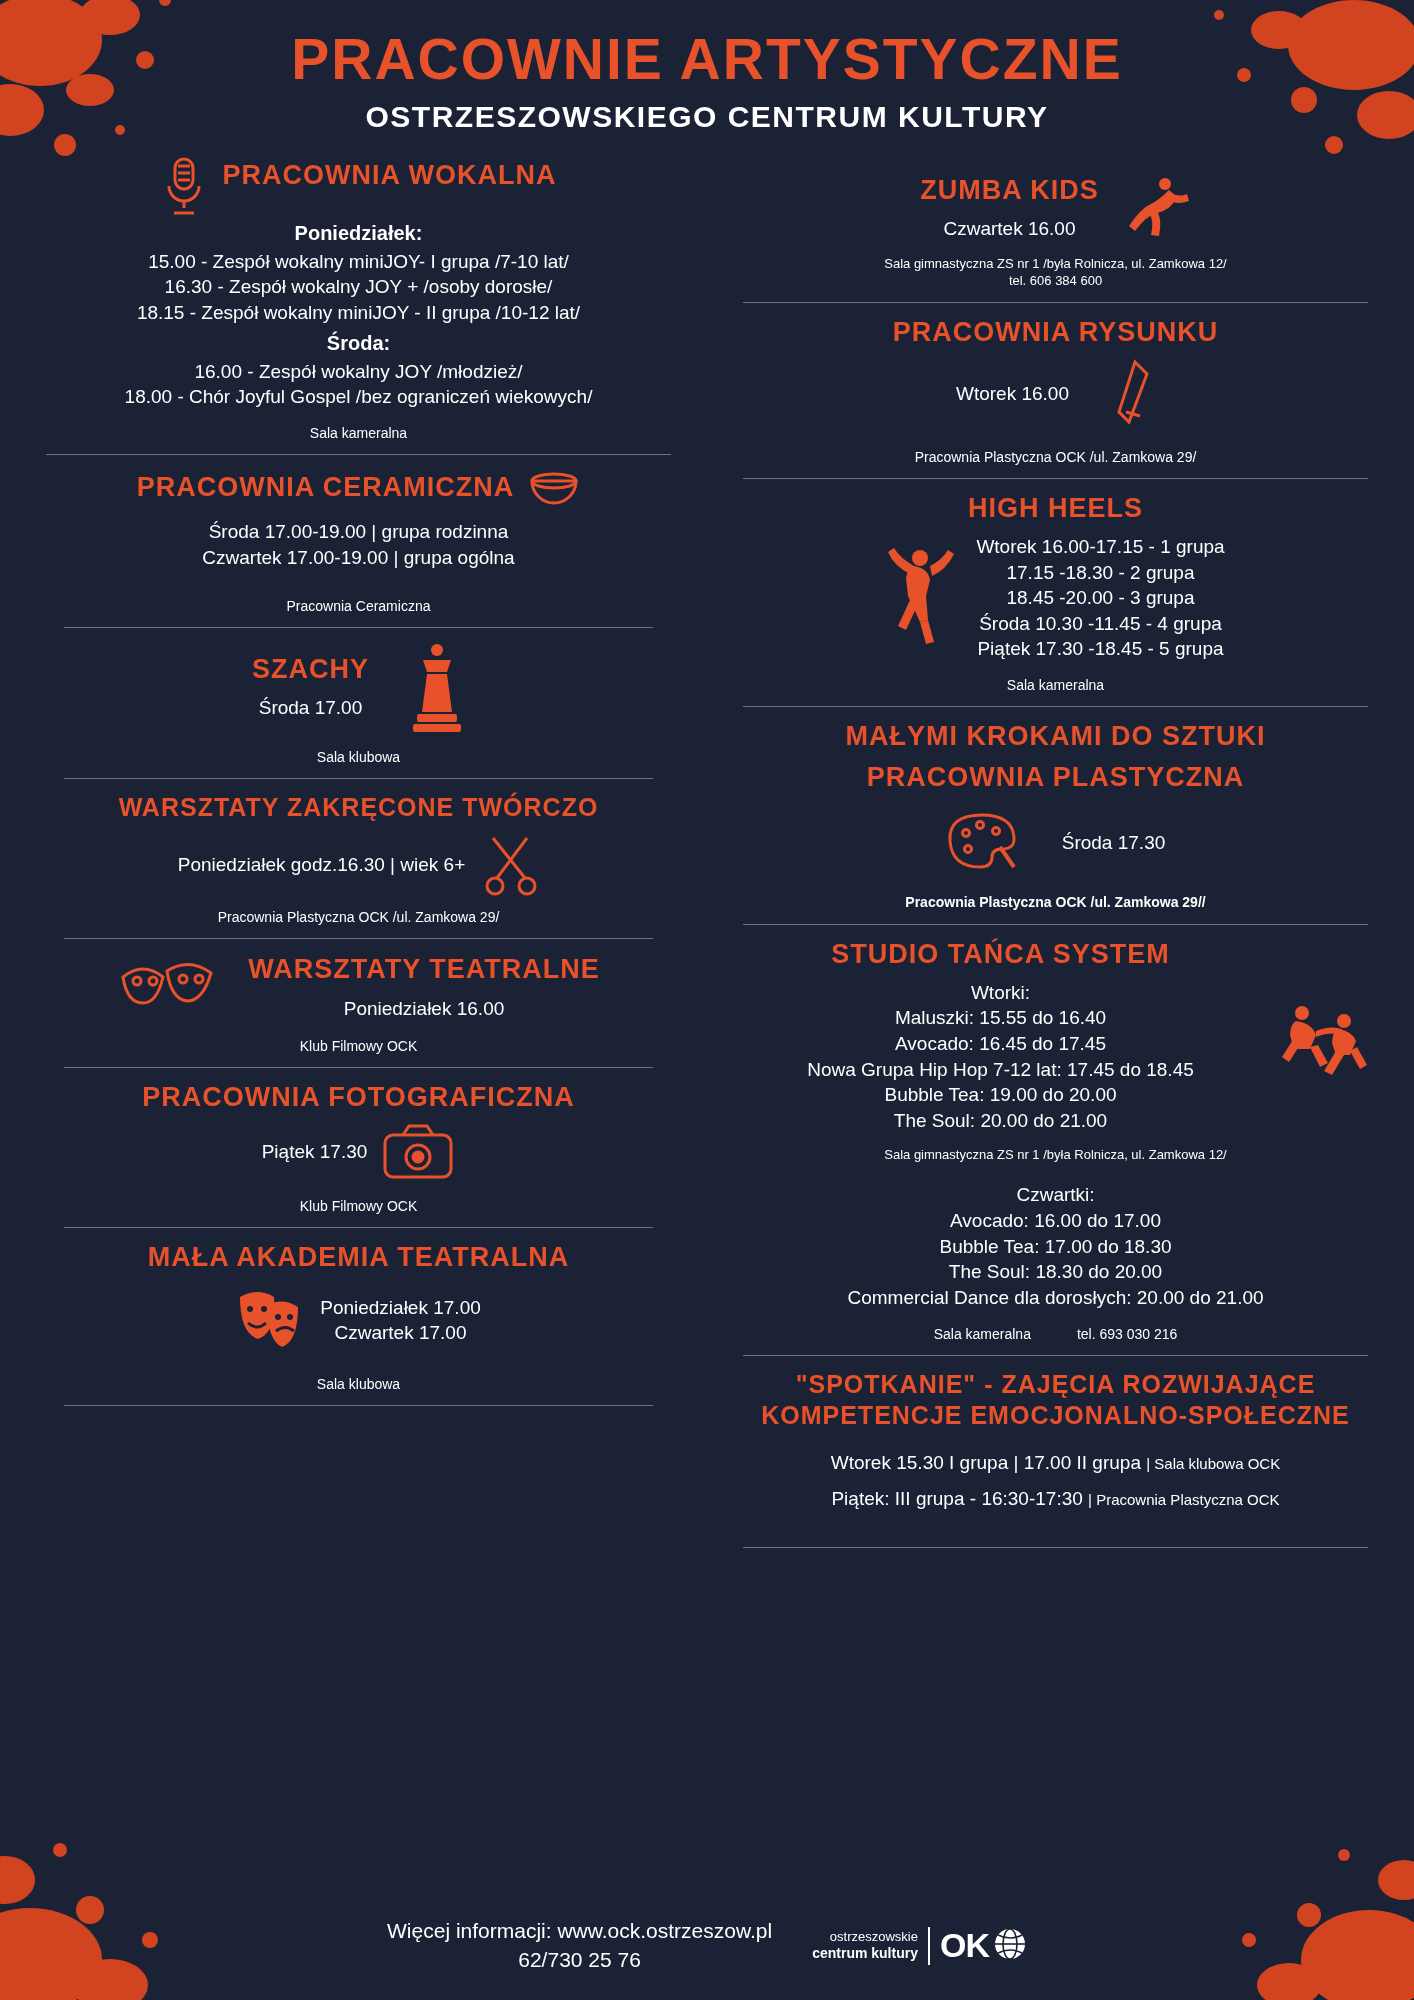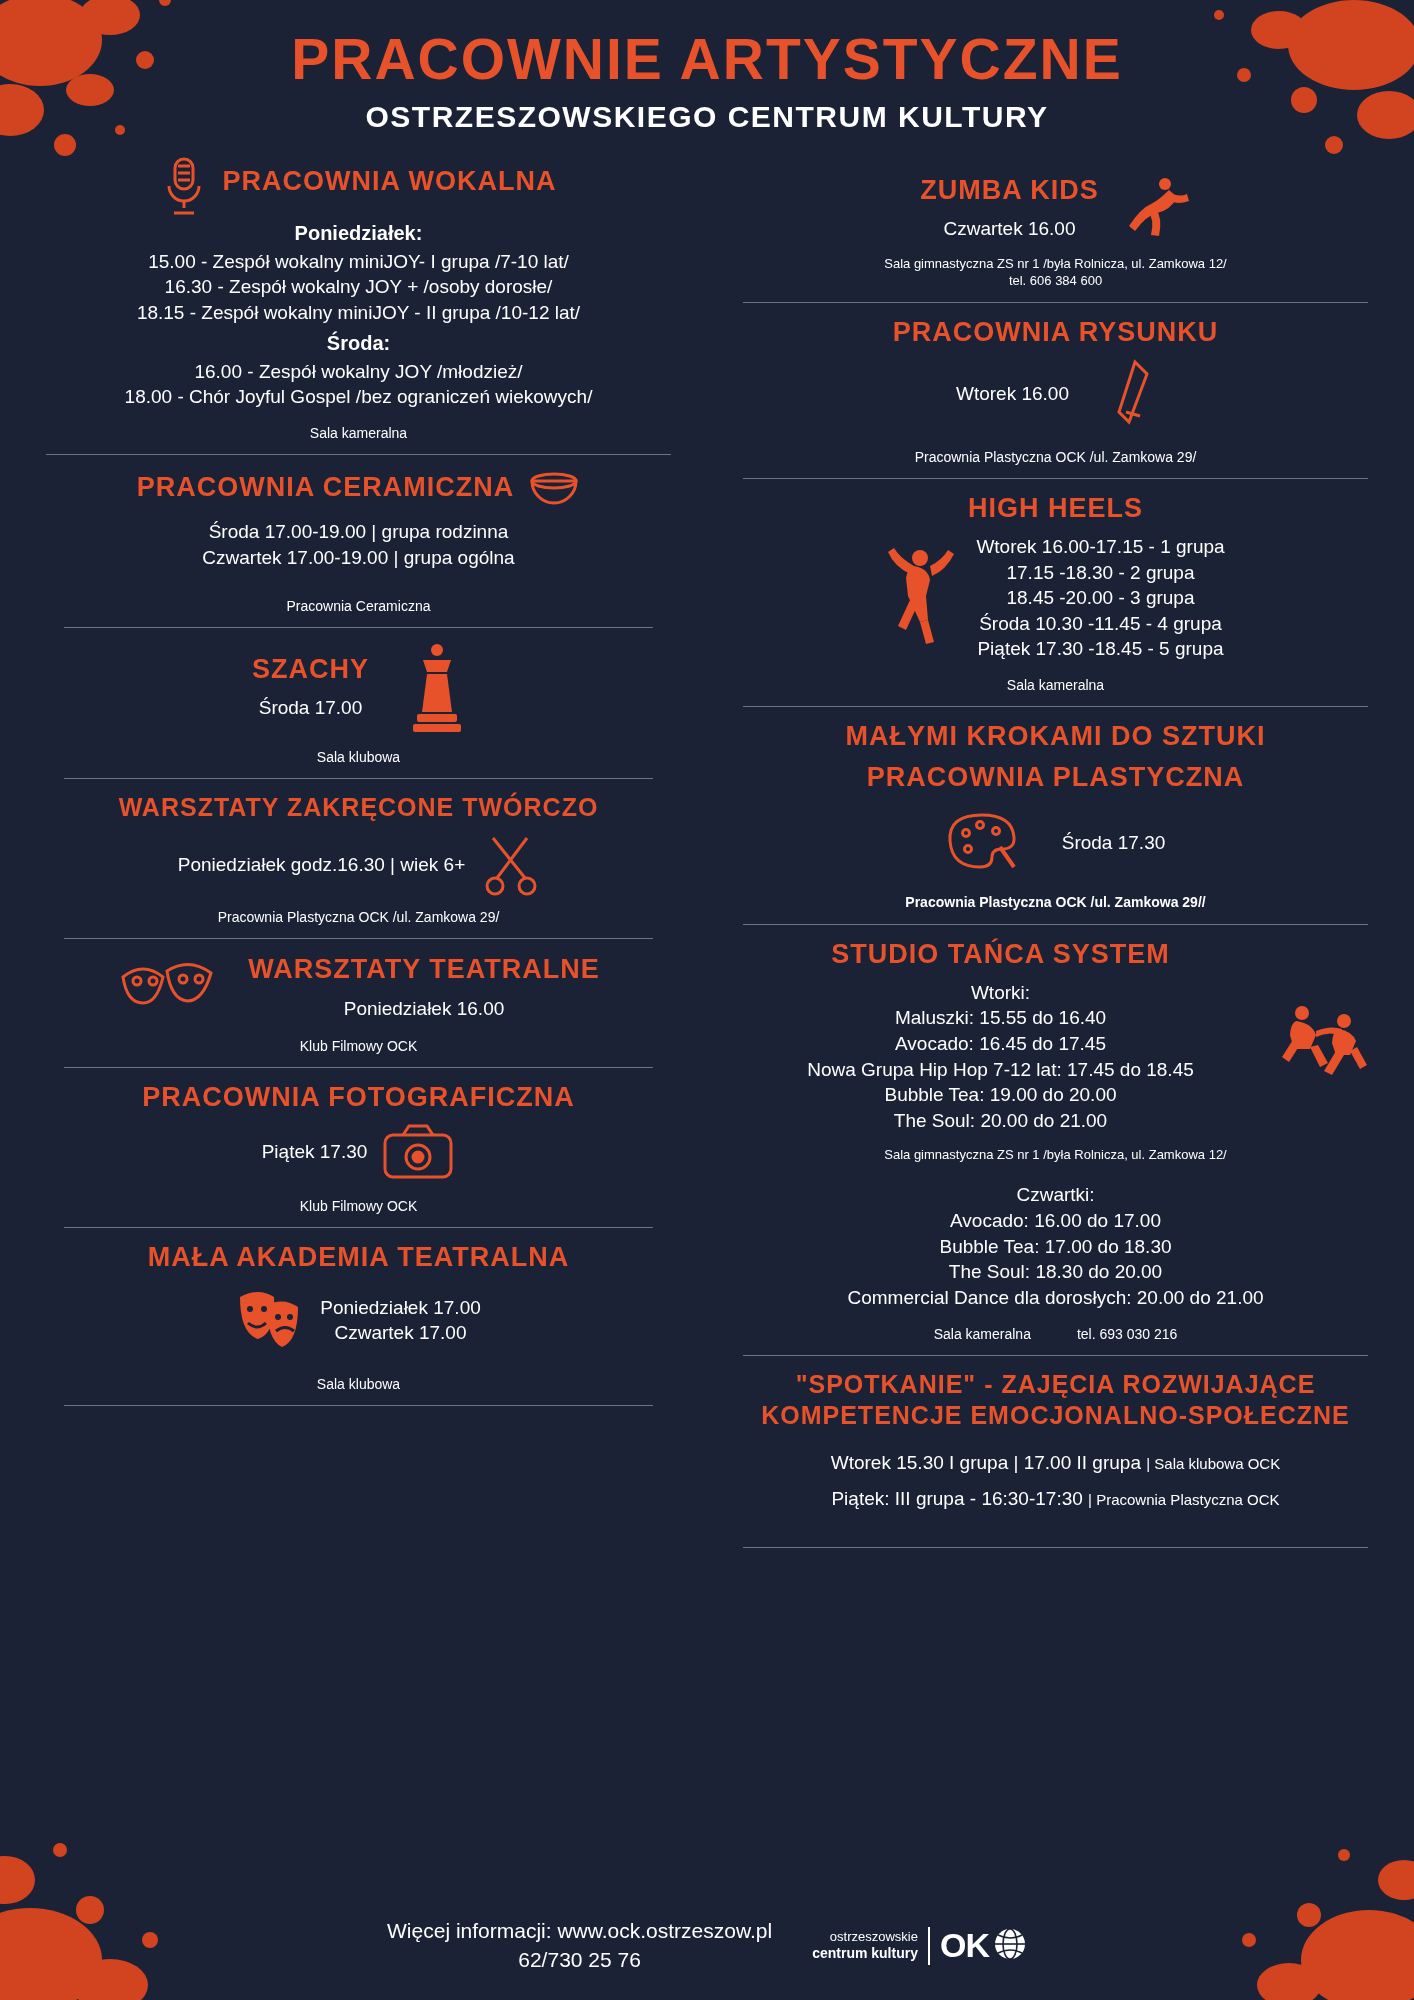--- a/index.html
+++ b/index.html
@@ -145,21 +145,21 @@
               <rect x="14" y="3" width="18" height="30" rx="9"></rect>
               <line x1="17" y1="10" x2="29" y2="10"></line>
               <line x1="17" y1="17" x2="29" y2="17"></line>
               <line x1="17" y1="24" x2="29" y2="24"></line>
               <path d="M8 30 a15 15 0 0 0 30 0"></path>
               <line x1="23" y1="45" x2="23" y2="52"></line>
               <path d="M13 57 h20"></path>
             </g>
           </svg>
         </span>
-        <div class="sect-title" style="margin-top:10px;">PRACOWNIA WOKALNA</div>
+        <div class="sect-title" style="margin-top:4px;">PRACOWNIA WOKALNA</div>
       </div>
       <div class="lines">
         <div class="bold">Poniedziałek:</div>
         <div>15.00 - Zespół wokalny miniJOY- I grupa /7-10 lat/</div>
         <div>16.30 - Zespół wokalny JOY + /osoby dorosłe/</div>
         <div>18.15 - Zespół wokalny miniJOY - II grupa /10-12 lat/</div>
         <div class="bold">Środa:</div>
         <div>16.00 - Zespół wokalny JOY /młodzież/</div>
         <div>18.00 - Chór Joyful Gospel /bez ograniczeń wiekowych/</div>
       </div>

